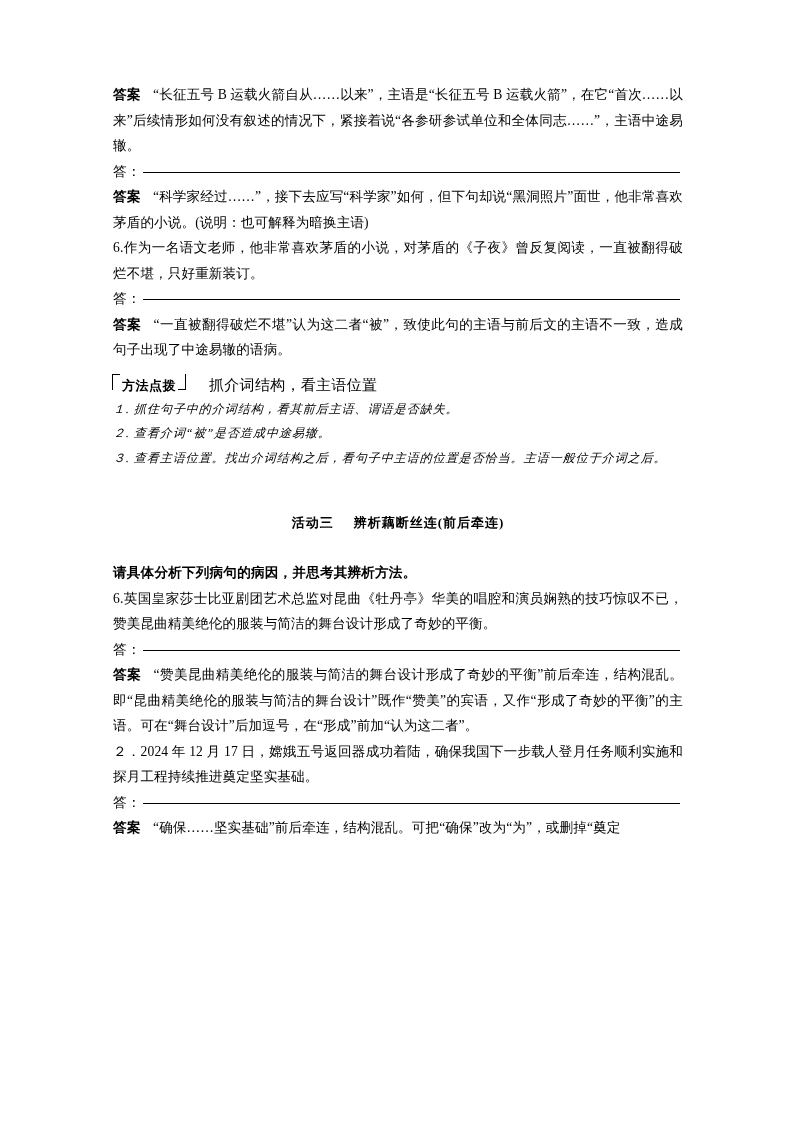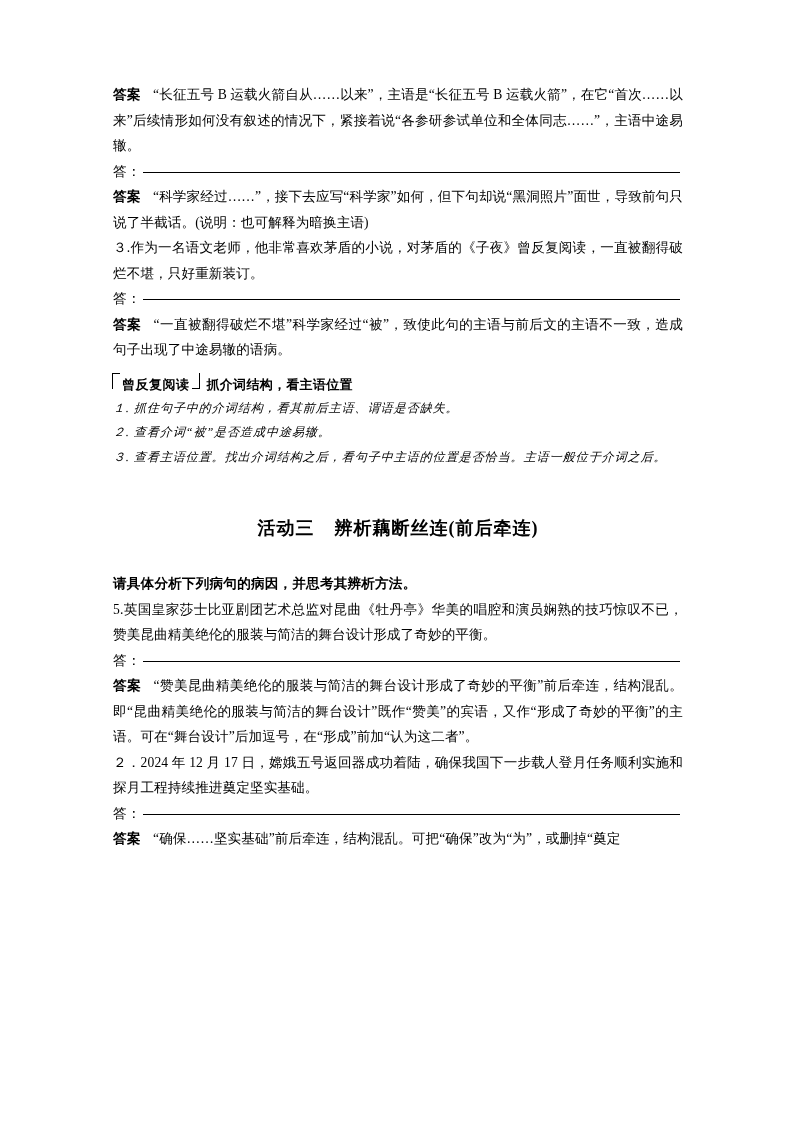--- a/index.html
+++ b/index.html
@@ -96,46 +96,46 @@
     position: absolute;
     top: -1px;
     width: 7px;
     height: 15px;
     font-size: 13px;
     font-weight: bold;
   }
   .tip-tag .brk.l { left: -1px; border-left: 1.6px solid #000; border-top: 1.6px solid #000; }
   .tip-tag .brk.r { right: -1px; border-right: 1.6px solid #000; border-bottom: 1.6px solid #000; }
   .tip-title {
-    font-size: 13px;
-    font-weight: bold;
-    margin-left: 8px;
+    font-size: 15px;
+    font-weight: normal;
+    margin-left: 24px;
     letter-spacing: 0.3px;
   }
   .tip-item {
     font-size: 12.1px;
     line-height: 24.5px;
     font-style: italic;
     font-family: "Liberation Serif", "DejaVu Serif", serif;
     letter-spacing: 0.9px;
     text-align: justify;
     text-justify: inter-ideograph;
     word-break: break-all;
     margin: 0;
     transform: skewX(-3deg);
     transform-origin: left center;
   }
 
   
   .section-heading {
-    font-size: 18px;
+    font-size: 13px;
     font-weight: bold;
     text-align: center;
     letter-spacing: 1px;
-    margin: 6px;
+    margin: 0;
     padding: 0;
     line-height: 30px;
   }
   .sp-gap { display: inline-block; width: 20px; }
 
   .bold-line {
     font-weight: bold;
     letter-spacing: 0.2px;
     font-family: Liberation Serif, serif;
   }
@@ -149,51 +149,51 @@
   <div class="content">
 
     <p class="para"><span class="lbl">答案</span><span class="lbl-gap"></span><span>“长征五号 B 运载火箭自从……以来”，主语是“长征五号 B 运载火箭”，在它“首次……以来”后续情形如何没有叙述的情况下，紧接着说“各参研参试单位和全体同志……”，主语中途易辙。</span></p>
 
 
     <div class="answer-row">
       <span class="ans-label">答：</span>
       <span class="ans-rule"></span>
     </div>
 
-    <p class="para"><span class="lbl">答案</span><span class="lbl-gap"></span><span>“科学家经过……”，接下去应写“科学家”如何，但下句却说“黑洞照片”面世，导致前句只说了半截话。(说明：也可解释为暗换主语)</span></p>
-
-    <p class="para">３.作为一名语文老师，他非常喜欢茅盾的小说，对茅盾的《子夜》曾反复阅读，一直被翻得破烂不堪，只好重新装订。</p>
-
-    <div class="answer-row">
-      <span class="ans-label">答：</span>
-      <span class="ans-rule"></span>
-    </div>
-
-    <p class="para"><span class="lbl">答案</span><span class="lbl-gap"></span><span>“一直被翻得破烂不堪”科学家经过“被”，致使此句的主语与前后文的主语不一致，造成句子出现了中途易辙的语病。</span></p>
+    <p class="para"><span class="lbl">答案</span><span class="lbl-gap"></span><span>“科学家经过……”，接下去应写“科学家”如何，但下句却说“黑洞照片”面世，他非常喜欢茅盾的小说。(说明：也可解释为暗换主语)</span></p>
+
+    <p class="para">6.作为一名语文老师，他非常喜欢茅盾的小说，对茅盾的《子夜》曾反复阅读，一直被翻得破烂不堪，只好重新装订。</p>
+
+    <div class="answer-row">
+      <span class="ans-label">答：</span>
+      <span class="ans-rule"></span>
+    </div>
+
+    <p class="para"><span class="lbl">答案</span><span class="lbl-gap"></span><span>“一直被翻得破烂不堪”认为这二者“被”，致使此句的主语与前后文的主语不一致，造成句子出现了中途易辙的语病。</span></p>
 
     <div class="tipbox">
       <div class="tip-head">
-        <span class="tip-tag"><span class="brk l"></span><span>曾反复阅读</span><span class="brk r"></span></span>
+        <span class="tip-tag"><span class="brk l"></span><span>方法点拨</span><span class="brk r"></span></span>
         <span class="tip-title">抓介词结构，看主语位置</span>
       </div>
       <p class="tip-item">１. 抓住句子中的介词结构，看其前后主语、谓语是否缺失。</p>
       <p class="tip-item">２. 查看介词“被”是否造成中途易辙。</p>
       <p class="tip-item">３. 查看主语位置。找出介词结构之后，看句子中主语的位置是否恰当。主语一般位于介词之后。</p>
     </div>
 
     <div class="v38"></div>
 
     <p class="section-heading"><span>活动三</span><span class="sp-gap"></span><span>辨析藕断丝连(前后牵连)</span></p>
 
     <div class="v22"></div>
 
 
     <p class="para bold-line">请具体分析下列病句的病因，并思考其辨析方法。</p>
 
-    <p class="para">5.英国皇家莎士比亚剧团艺术总监对昆曲《牡丹亭》华美的唱腔和演员娴熟的技巧惊叹不已，赞美昆曲精美绝伦的服装与简洁的舞台设计形成了奇妙的平衡。</p>
+    <p class="para">6.英国皇家莎士比亚剧团艺术总监对昆曲《牡丹亭》华美的唱腔和演员娴熟的技巧惊叹不已，赞美昆曲精美绝伦的服装与简洁的舞台设计形成了奇妙的平衡。</p>
 
     <div class="answer-row">
       <span class="ans-label">答：</span>
       <span class="ans-rule"></span>
     </div>
 
     <p class="para"><span class="lbl">答案</span><span class="lbl-gap"></span><span>“赞美昆曲精美绝伦的服装与简洁的舞台设计形成了奇妙的平衡”前后牵连，结构混乱。即“昆曲精美绝伦的服装与简洁的舞台设计”既作“赞美”的宾语，又作“形成了奇妙的平衡”的主语。可在“舞台设计”后加逗号，在“形成”前加“认为这二者”。</span></p>
 
     <p class="para">２．2024 年 12 月 17 日，嫦娥五号返回器成功着陆，确保我国下一步载人登月任务顺利实施和探月工程持续推进奠定坚实基础。</p>
 

